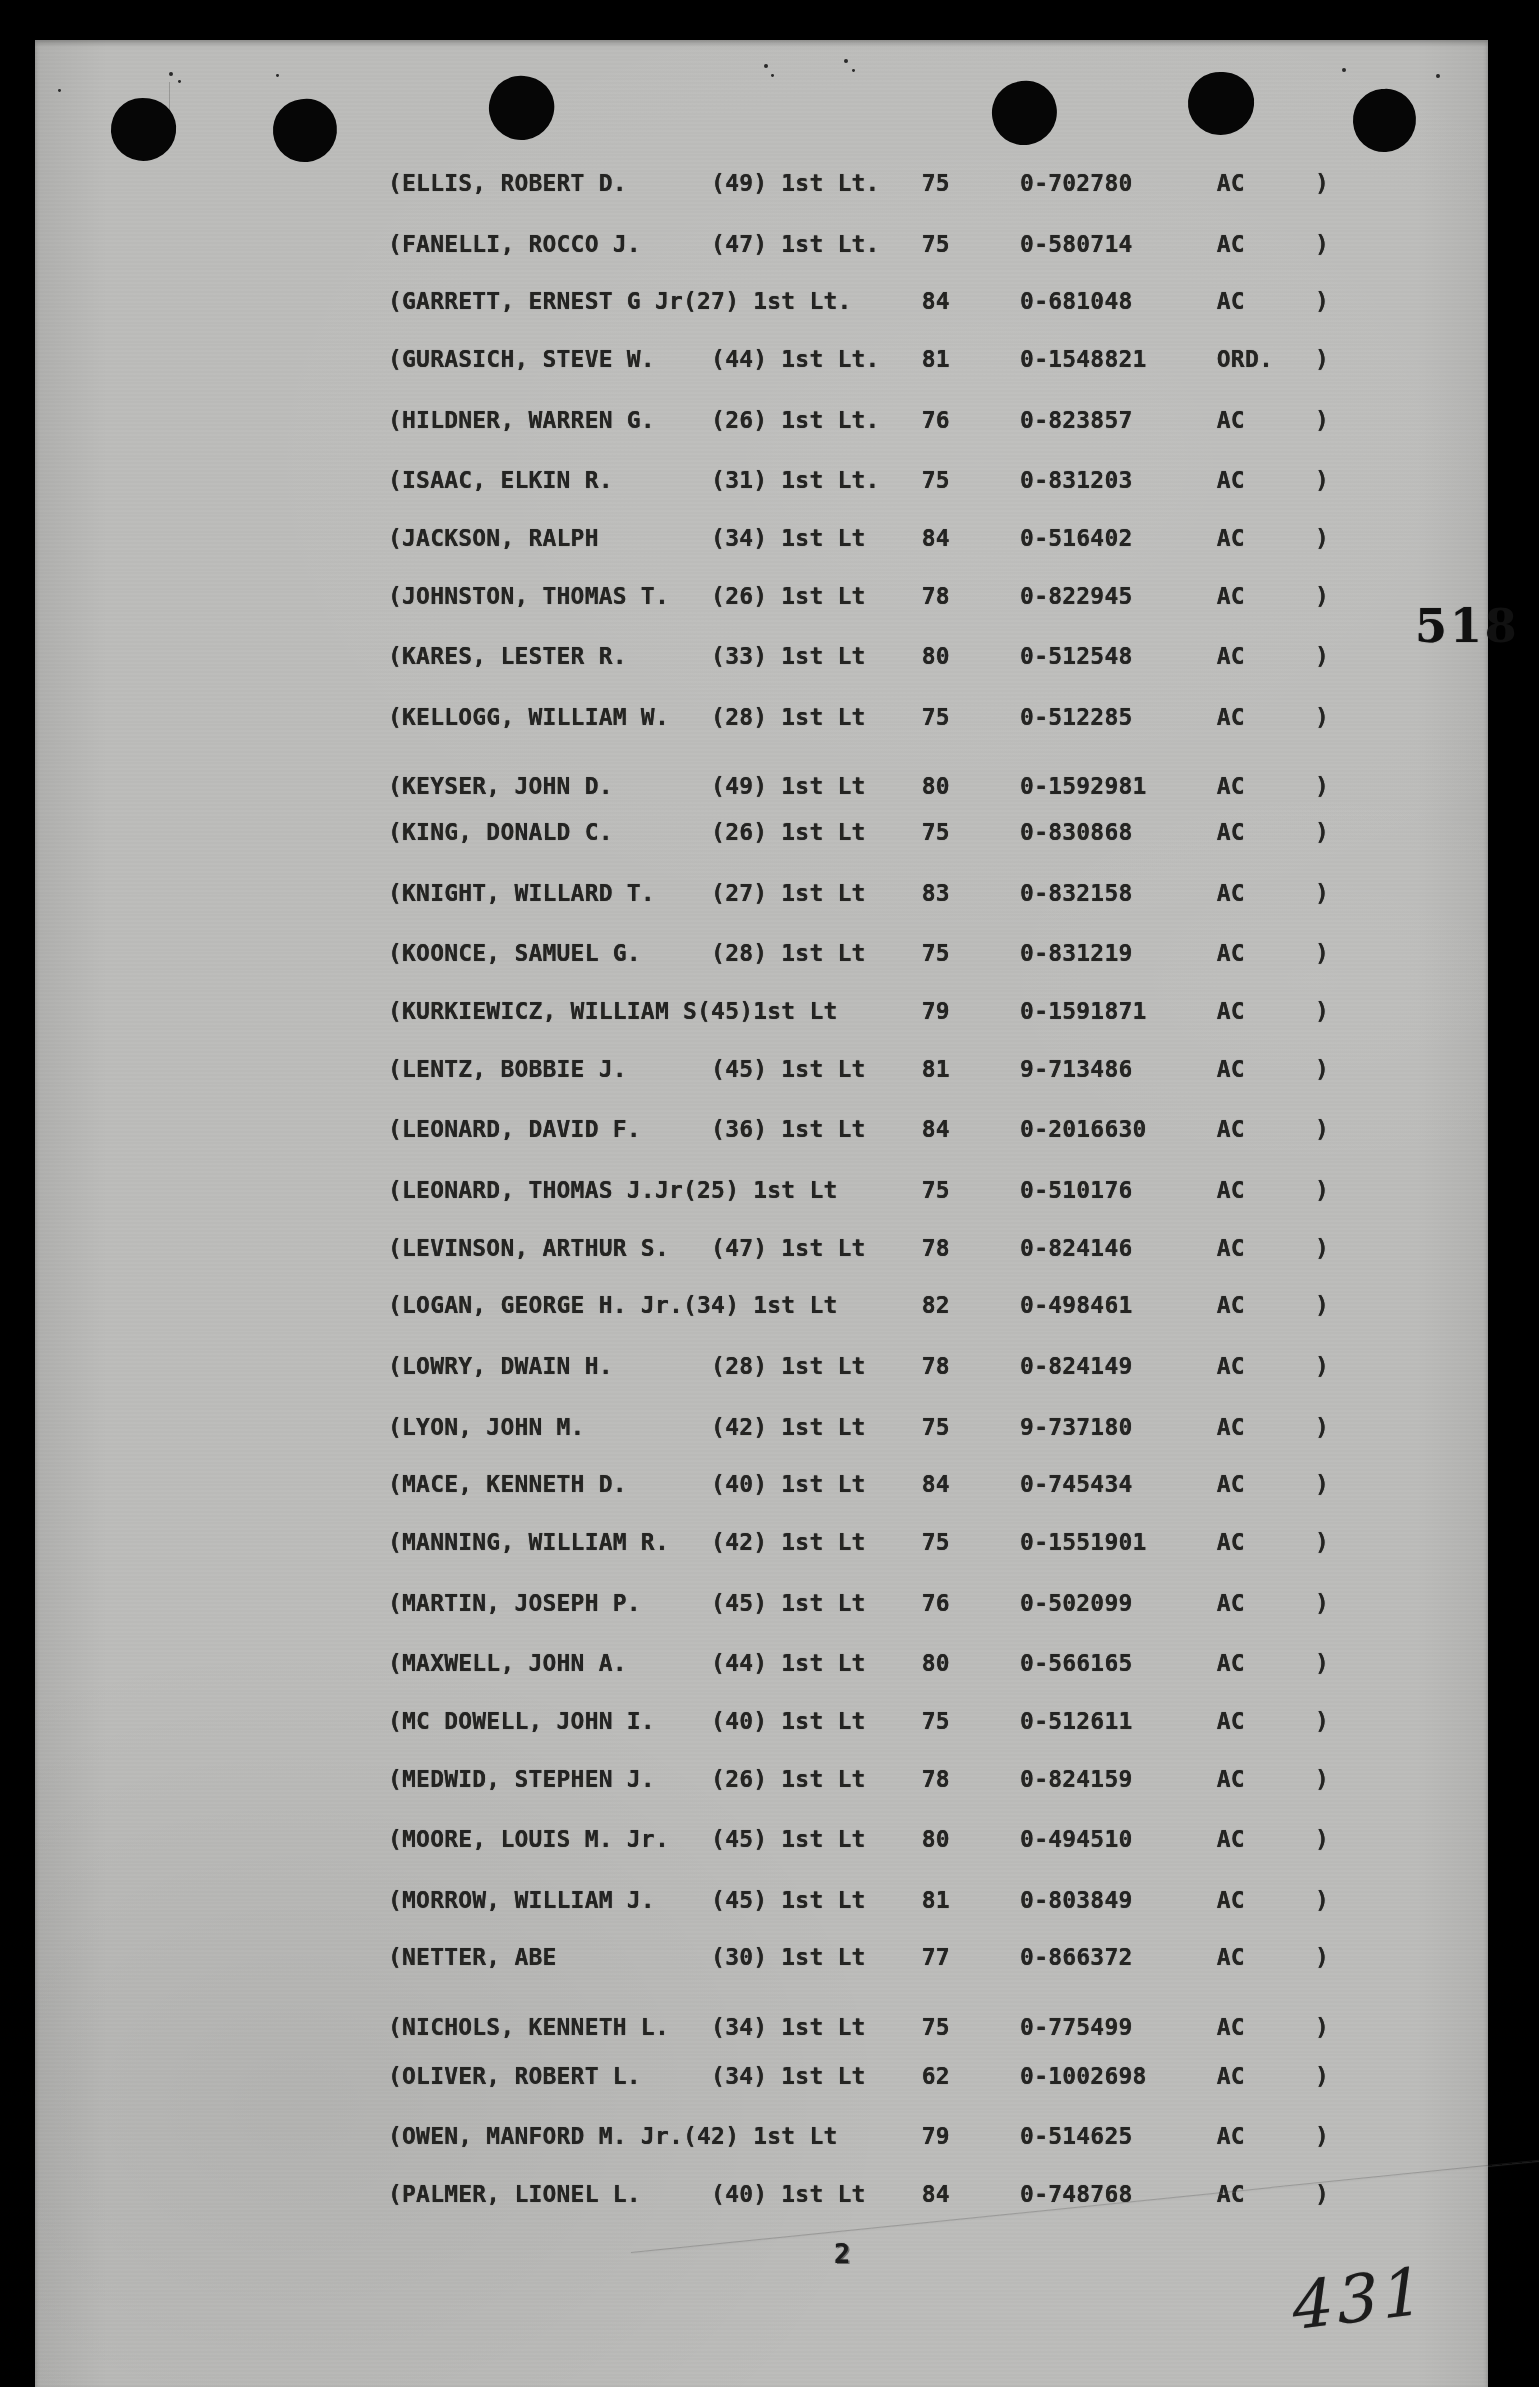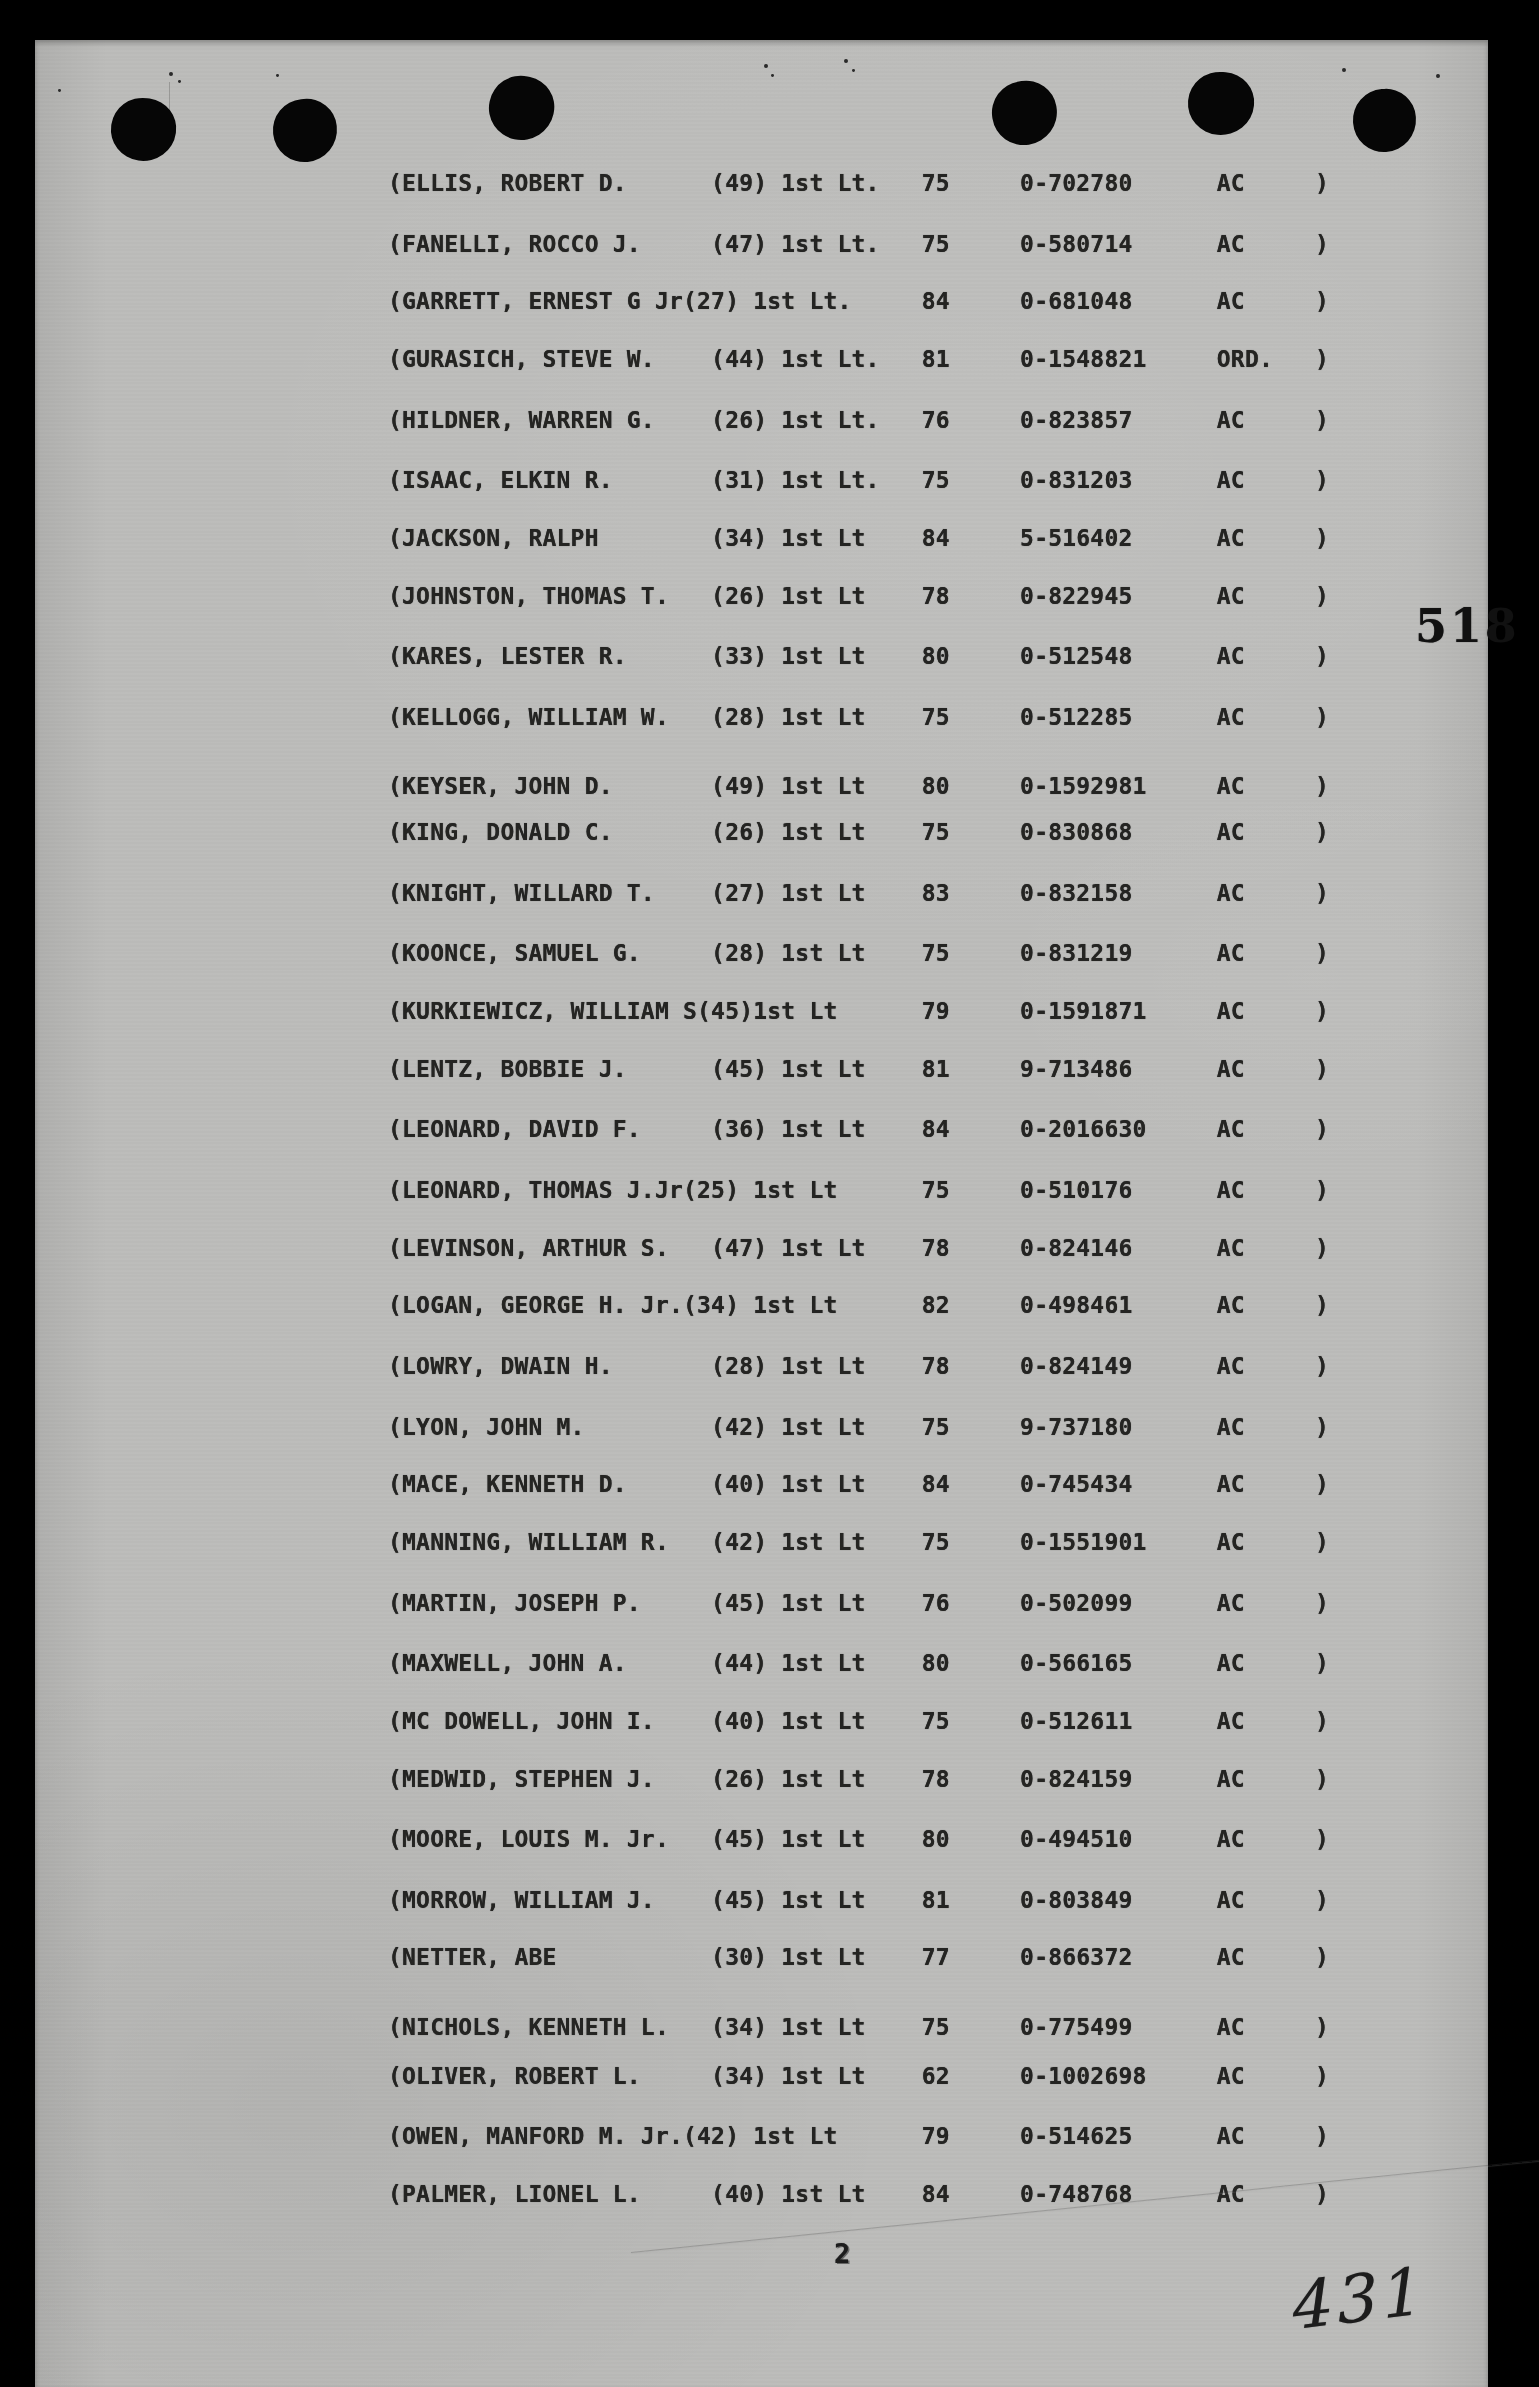--- a/index.html
+++ b/index.html
@@ -78,21 +78,21 @@
 
     <div id="crease-top" class="crease"></div>
 
     <div id="roster">
         <div class="row" style="top: 0px;">(ELLIS, ROBERT D.      (49) 1st Lt.   75     0-702780      AC     )</div>
         <div class="row" style="top: 61px;">(FANELLI, ROCCO J.     (47) 1st Lt.   75     0-580714      AC     )</div>
         <div class="row" style="top: 118px;">(GARRETT, ERNEST G Jr(27) 1st Lt.     84     0-681048      AC     )</div>
         <div class="row" style="top: 176px;">(GURASICH, STEVE W.    (44) 1st Lt.   81     0-1548821     ORD.   )</div>
         <div class="row" style="top: 237px;">(HILDNER, WARREN G.    (26) 1st Lt.   76     0-823857      AC     )</div>
         <div class="row" style="top: 297px;">(ISAAC, ELKIN R.       (31) 1st Lt.   75     0-831203      AC     )</div>
-        <div class="row" style="top: 355px;">(JACKSON, RALPH        (34) 1st Lt    84     5-516402      AC     )</div>
+        <div class="row" style="top: 355px;">(JACKSON, RALPH        (34) 1st Lt    84     0-516402      AC     )</div>
         <div class="row" style="top: 413px;">(JOHNSTON, THOMAS T.   (26) 1st Lt    78     0-822945      AC     )</div>
         <div class="row" style="top: 473px;">(KARES, LESTER R.      (33) 1st Lt    80     0-512548      AC     )</div>
         <div class="row" style="top: 534px;">(KELLOGG, WILLIAM W.   (28) 1st Lt    75     0-512285      AC     )</div>
         <div class="row" style="top: 591px; margin-top: 12px;">(KEYSER, JOHN D.       (49) 1st Lt    80     0-1592981     AC     )</div>
         <div class="row" style="top: 649px;">(KING, DONALD C.       (26) 1st Lt    75     0-830868      AC     )</div>
         <div class="row" style="top: 710px;">(KNIGHT, WILLARD T.    (27) 1st Lt    83     0-832158      AC     )</div>
         <div class="row" style="top: 770px;">(KOONCE, SAMUEL G.     (28) 1st Lt    75     0-831219      AC     )</div>
         <div class="row" style="top: 828px;">(KURKIEWICZ, WILLIAM S(45)1st Lt      79     0-1591871     AC     )</div>
         <div class="row" style="top: 886px;">(LENTZ, BOBBIE J.      (45) 1st Lt    81     9-713486      AC     )</div>
         <div class="row" style="top: 946px;">(LEONARD, DAVID F.     (36) 1st Lt    84     0-2016630     AC     )</div>

